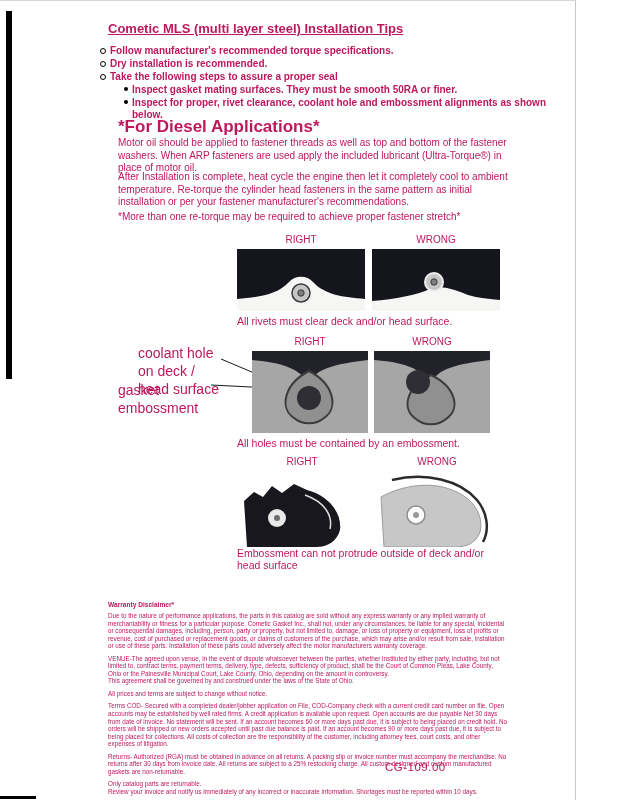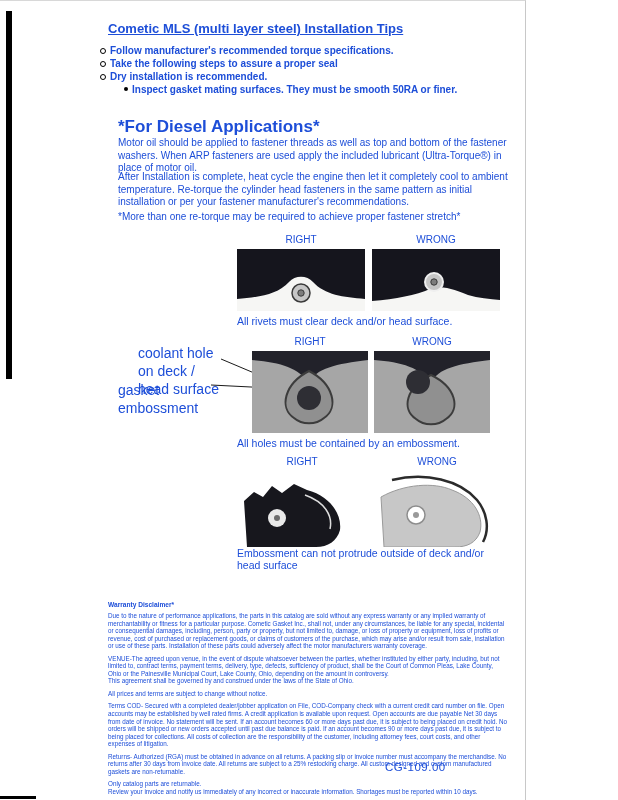--- a/index.html
+++ b/index.html
@@ -1,18 +1,18 @@
 <!DOCTYPE html>
 <html><head>
 <meta charset="utf-8">
 <style>
   html,body{margin:0;padding:0;background:#fff;}
   #page{
-    position:relative;width:526px;height:800px;background:#fff;
-    font-family:"Liberation Sans", sans-serif;color:#1d4ed8;overflow:hidden;
+    position:relative;width:576px;height:800px;background:#fff;
+    font-family:"Liberation Sans", sans-serif;color:#be185d;overflow:hidden;
     border-right:1px solid #c8c8c8;border-top:1px solid #d8d8d8;
     box-sizing:border-box;
   }
   .black-bar{position:absolute;left:6px;top:10px;width:6px;height:368px;background:#000;}
   .bottom-mark{position:absolute;left:0;top:795px;width:36px;height:3px;background:#000;}
   .title{position:absolute;left:108px;top:20px;font-size:13px;font-weight:bold;text-decoration:underline;}
   .bullets{position:absolute;left:100px;top:44px;font-size:10px;line-height:12px;width:470px;}
   .b{display:flex;align-items:flex-start;margin-bottom:1px;font-weight:bold;}
   .b.sub{margin-left:24px;}
   .marker{flex:0 0 auto;margin-right:4px;}
@@ -43,29 +43,33 @@
 
   <div class="title">Cometic MLS (multi layer steel) Installation Tips</div>
 
   <div class="bullets">
     <div class="b">
       <span class="marker circle"></span>
       <span>Follow manufacturer's recommended torque specifications.</span>
     </div>
     <div class="b">
       <span class="marker circle"></span>
-      <span>Take the following steps to assure a proper seal</span>
+      <span>Dry installation is recommended.</span>
     </div>
     <div class="b">
       <span class="marker circle"></span>
-      <span>Dry installation is recommended.</span>
+      <span>Take the following steps to assure a proper seal</span>
     </div>
     <div class="b sub">
       <span class="marker dot"></span>
       <span>Inspect gasket mating surfaces.  They must be smooth 50RA or finer.</span>
+    </div>
+    <div class="b sub">
+      <span class="marker dot"></span>
+      <span>Inspect for proper, rivet clearance, coolant hole and embossment alignments as shown below.</span>
     </div>
   </div>
 
   <div class="diesel-head">*For Diesel Applications*</div>
   <div class="para p1">Motor oil should be applied to fastener threads as well as top and bottom of the fastener washers. When ARP fasteners are used apply the included lubricant (Ultra-Torque®) in place of motor oil.</div>
   <div class="para p2">After Installation is complete, heat cycle the engine then let it completely cool to ambient temperature. Re-torque the cylinder head fasteners in the same pattern as initial installation or per your fastener manufacturer's recommendations.</div>
   <div class="note">*More than one re-torque may be required to achieve proper fastener stretch*</div>
 
   <div class="fig-label" style="left:237px;top:233px;width:128px;">RIGHT</div>
   <div class="fig-label" style="left:372px;top:233px;width:128px;">WRONG</div>

